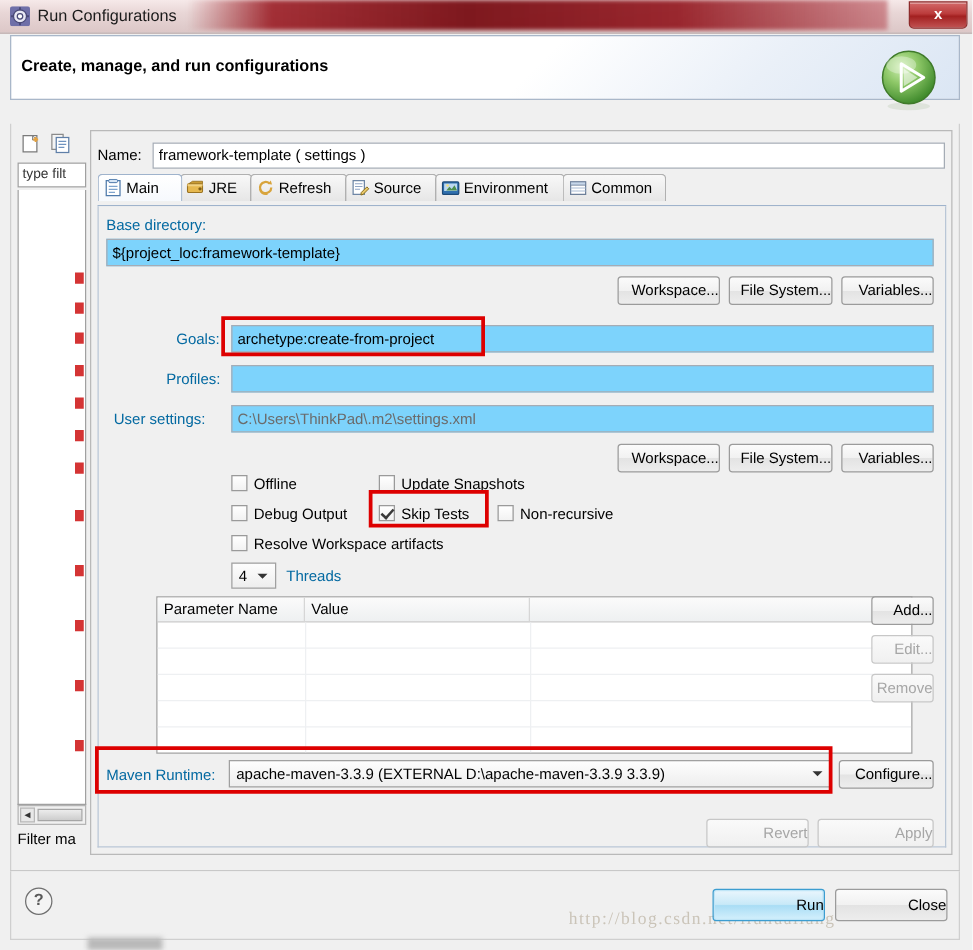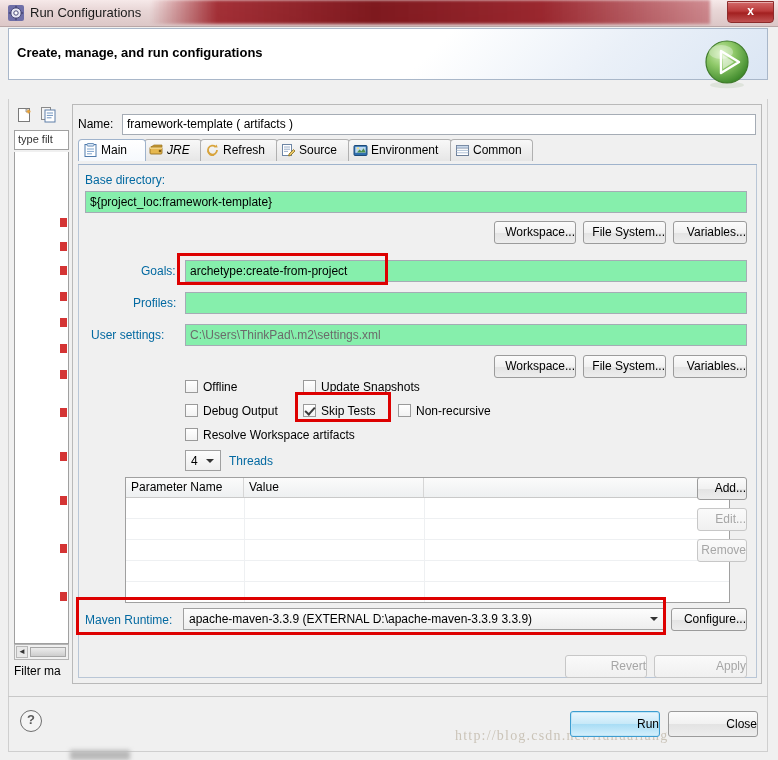--- a/index.html
+++ b/index.html
@@ -275,21 +275,21 @@
   }
 
   .fieldlabel {
     position: absolute;
     font-size: 12px;
     color: #0369a1;
     white-space: nowrap;
   }
   .textfield {
     position: absolute;
-    background: #86efac;
+    background: #7dd3fc;
     border: 1px solid #a5acb5;
     box-sizing: border-box;
     height: 22px;
     font-size: 12px;
     padding: 3px 0 0 4px;
     color: #000;
     white-space: nowrap;
     overflow: hidden;
     cursor: text;
   }
@@ -559,41 +559,41 @@
       <div class="thumb"></div>
     </div>
 
     <div class="filter-matched">Filter ma</div>
   </div>
 
   <div class="content">
 
     <div class="name-row">
       <span class="name-label">Name:</span>
-      <div class="name-input">framework-template ( artifacts )</div>
+      <div class="name-input">framework-template ( settings )</div>
     </div>
 
     <div class="tabstrip">
 
       <div class="tab active" style="left:0px; width:68px;">
         <span class="ticon">
           <svg width="15" height="15" viewBox="0 0 15 15">
             <rect x="2" y="1.5" width="11" height="12" fill="#ffffff" stroke="#4f7aab" stroke-width="1"></rect>
             <rect x="4" y="0.5" width="7" height="2.6" rx="1" fill="#d8e6f5" stroke="#4f7aab" stroke-width=".8"></rect>
             <g stroke="#7fa4cd" stroke-width="1">
               <line x1="4" y1="6" x2="11" y2="6"></line>
               <line x1="4" y1="8.4" x2="11" y2="8.4"></line>
               <line x1="4" y1="10.8" x2="9" y2="10.8"></line>
             </g>
           </svg>
         </span>
         <span>Main</span>
       </div>
 
-      <div class="tab" style="left:66px; width:58px;font-style:italic;">
+      <div class="tab" style="left:66px; width:58px;">
         <span class="ticon">
           <svg width="15" height="15" viewBox="0 0 15 15">
             <rect x="1" y="4" width="12" height="7" rx="1" fill="#e6b84f" stroke="#9a7322" stroke-width=".9"></rect>
             <rect x="1" y="4" width="12" height="2" fill="#f2d282"></rect>
             <circle cx="11" cy="8" r="1.3" fill="#7f5d15"></circle>
             <path d="M2 4 L5 2 L13 2 L13 4 Z" fill="#c99b33" stroke="#9a7322" stroke-width=".7"></path>
           </svg>
         </span>
         <span>JRE</span>
       </div>

